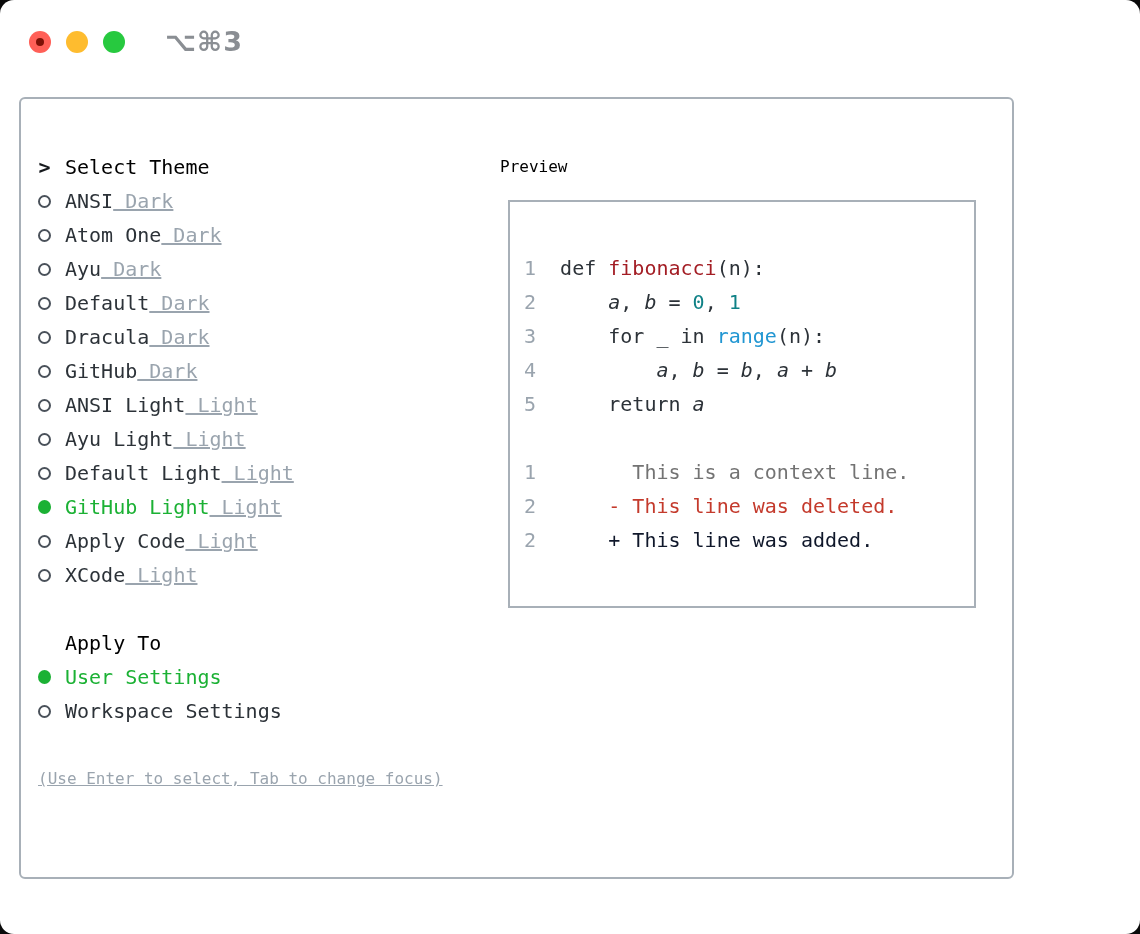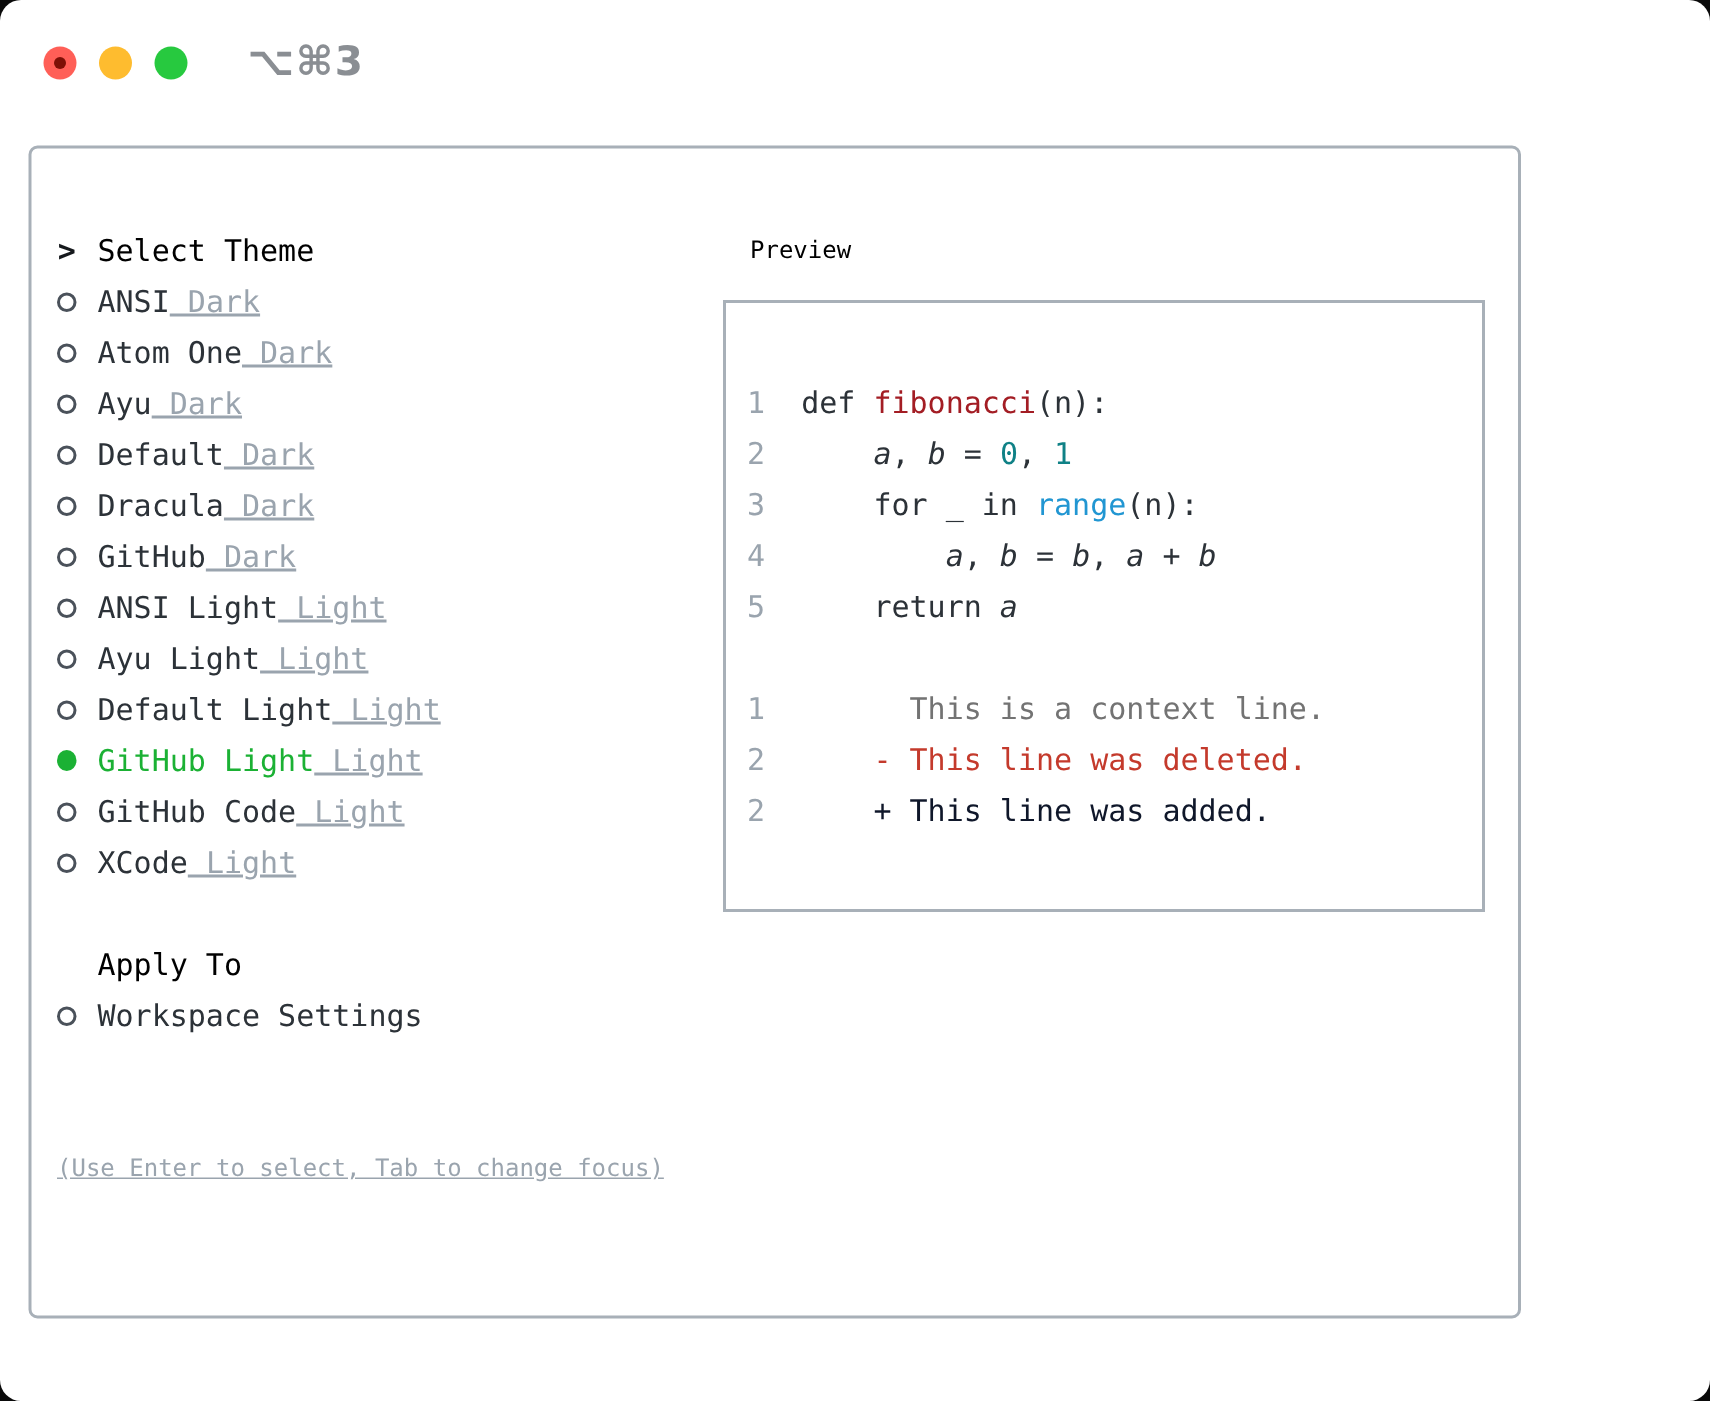--- a/index.html
+++ b/index.html
@@ -30,21 +30,21 @@
   .mark { display:inline-flex; width:13px; justify-content:center; align-items:center; margin-right:14px; flex:none; }
   .prompt { font-weight:bold; color:#16191d; font-size:20px; }
   .radio { width:13px; height:13px; border-radius:50%; border:2px solid #4a515a; }
   .radio.on { border:none; background:#1bb134; width:14px; height:14px; }
   .sel { color:#1bb134; }
   .apply-block { position:absolute; left:17px; top:527px; }
   .hint { position:absolute; left:17px; top:663px; width:420px; white-space:normal; }
   
   .preview-label { position:absolute; left:479px; top:51px; }
   .preview-box {
-    position:absolute; left:461px; top:101px; width:508px; height:408px;
+    position:absolute; left:487px; top:101px; width:468px; height:408px;
     border:2px solid #a8b0b8; background:#ffffff;
   }
   .codewrap { position:absolute; left:14px; top:49px; }
   .cl { font-size:20px; line-height:34px; white-space:pre; color:#2c3238; }
   .ln { display:inline-block; width:1ch; margin-right:2ch; color:#9aa4ae; }
   .tok-text { color:#2c3238; }
   .tok-func { color:#a31d24; }
   .tok-var { color:#2c3238; font-style:italic; }
   .tok-num { color:#0f8186; }
   .tok-builtin { color:#2196d2; }
@@ -76,31 +76,32 @@
           <div class="row"><span class="mark"><span class="radio"></span></span><span class="">ANSI</span><span class="muted"> Dark</span></div>
           <div class="row"><span class="mark"><span class="radio"></span></span><span class="">Atom One</span><span class="muted"> Dark</span></div>
           <div class="row"><span class="mark"><span class="radio"></span></span><span class="">Ayu</span><span class="muted"> Dark</span></div>
           <div class="row"><span class="mark"><span class="radio"></span></span><span class="">Default</span><span class="muted"> Dark</span></div>
           <div class="row"><span class="mark"><span class="radio"></span></span><span class="">Dracula</span><span class="muted"> Dark</span></div>
           <div class="row"><span class="mark"><span class="radio"></span></span><span class="">GitHub</span><span class="muted"> Dark</span></div>
           <div class="row"><span class="mark"><span class="radio"></span></span><span class="">ANSI Light</span><span class="muted"> Light</span></div>
           <div class="row"><span class="mark"><span class="radio"></span></span><span class="">Ayu Light</span><span class="muted"> Light</span></div>
           <div class="row"><span class="mark"><span class="radio"></span></span><span class="">Default Light</span><span class="muted"> Light</span></div>
           <div class="row"><span class="mark"><span class="radio on"></span></span><span class="sel">GitHub Light</span><span class="muted"> Light</span></div>
-          <div class="row"><span class="mark"><span class="radio"></span></span><span class="">GitHub Code</span><span class="muted"> Light</span></div>
+          <div class="row"><span class="mark"><span class="radio"></span></span><span class="">Apply Code</span><span class="muted"> Light</span></div>
           <div class="row"><span class="mark"><span class="radio"></span></span><span class="">XCode</span><span class="muted"> Light</span></div>
         </div>
     </div>
 
     <div class="apply-block">
       <div class="row">
         <span class="mark"></span>
         <span class="bold">Apply To</span>
       </div>
       <div id="apply-rows">
+          <div class="row"><span class="mark"><span class="radio on"></span></span><span class="sel">User Settings</span></div>
           <div class="row"><span class="mark"><span class="radio"></span></span><span class="">Workspace Settings</span></div>
         </div>
     </div>
 
     <div class="hint mono muted">(Use Enter to select, Tab to change focus)</div>
 
     <div class="preview-label mono bold">Preview</div>
 
     <div class="preview-box">
       <div class="codewrap">

